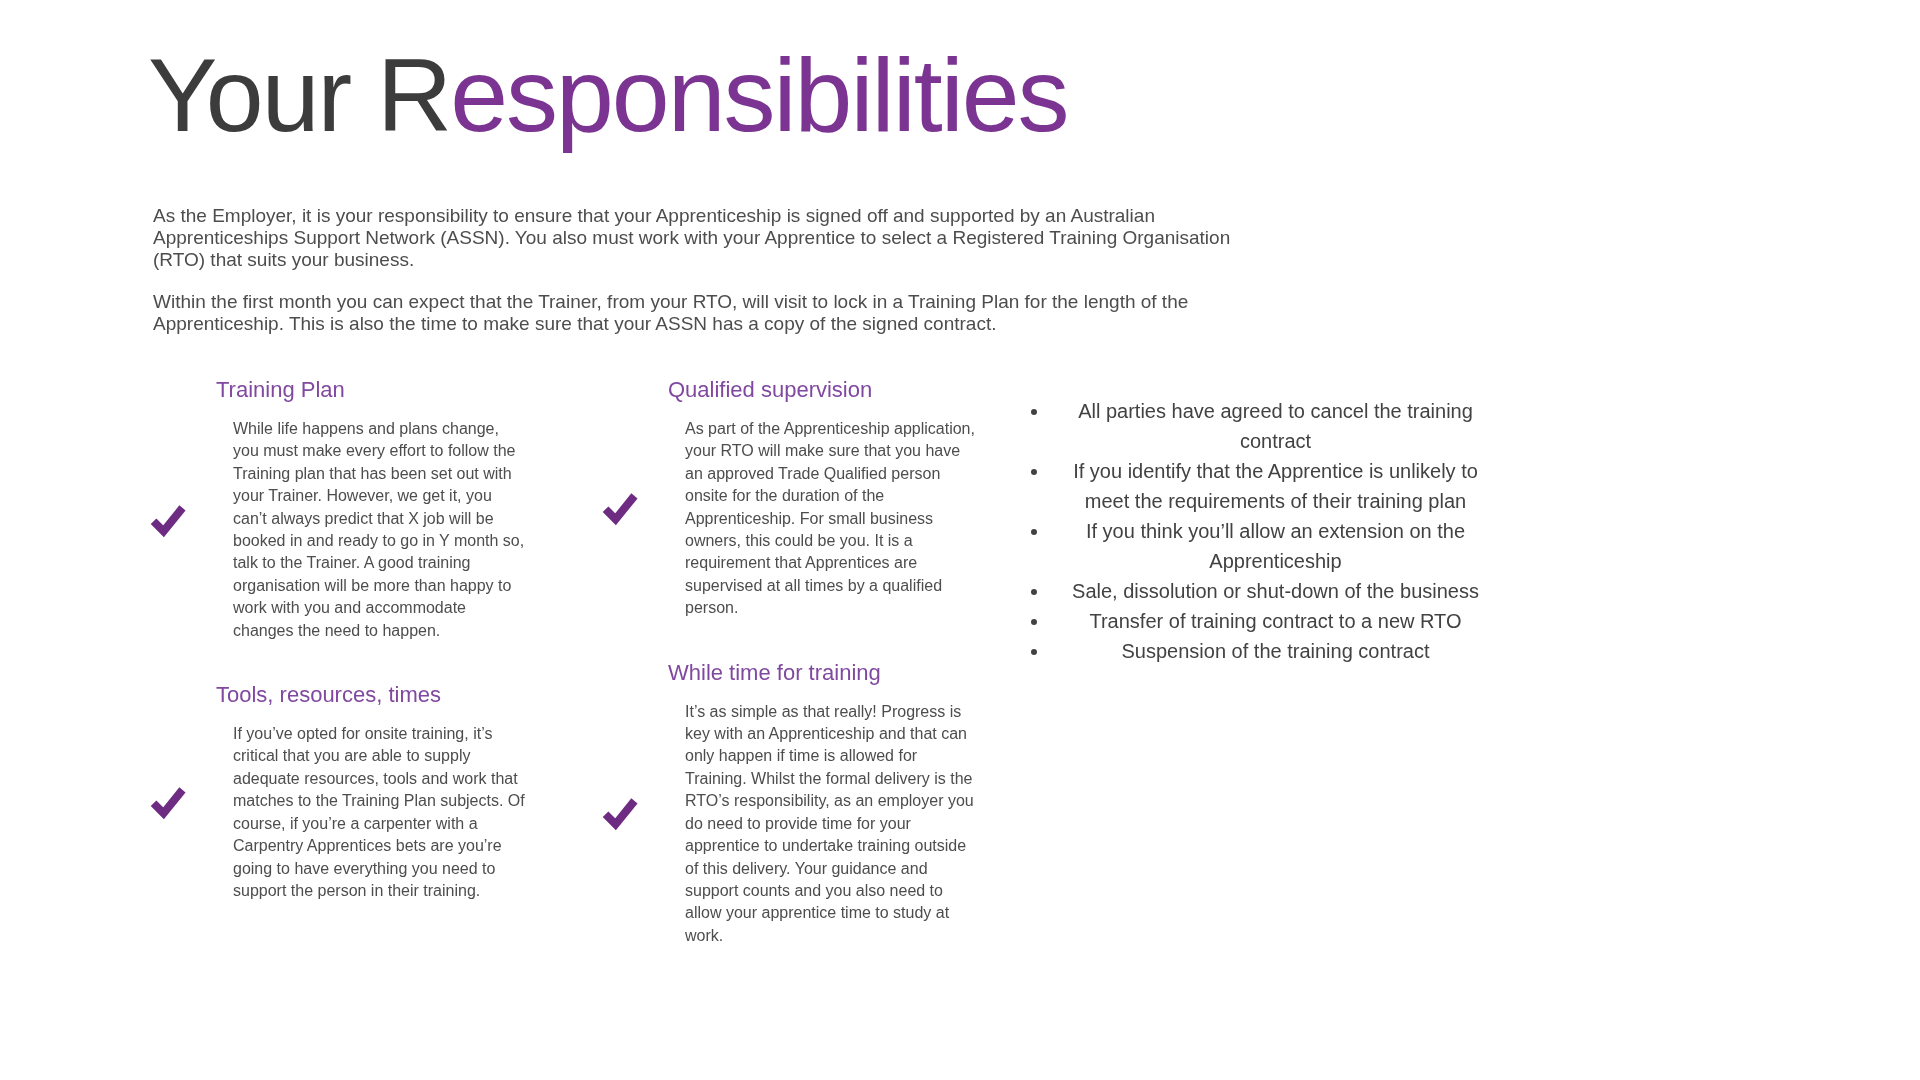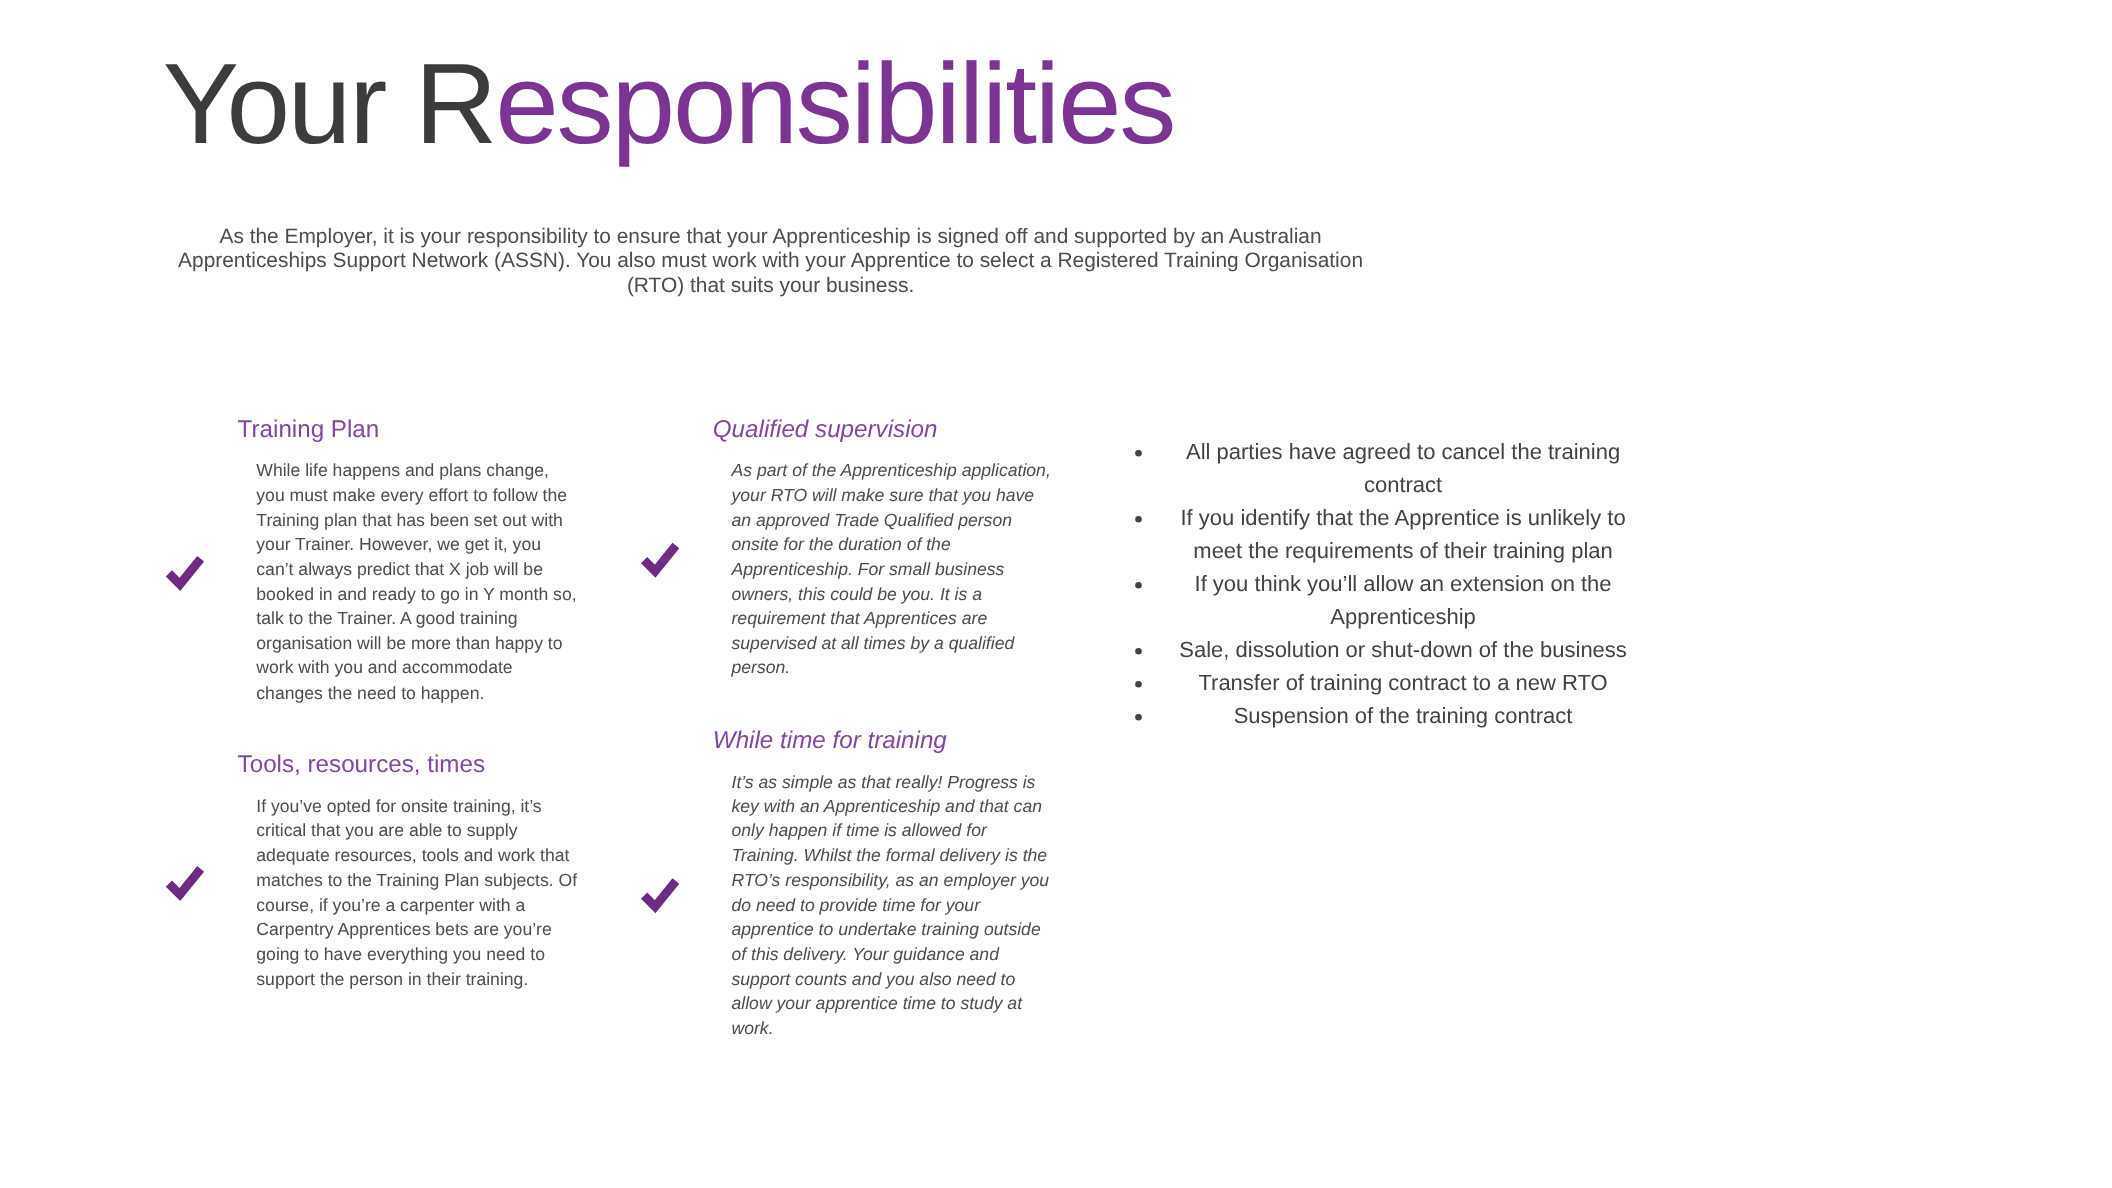--- a/index.html
+++ b/index.html
@@ -10,44 +10,45 @@
   .title {
     position:absolute; left:148px; top:36px; margin:0;
     font-size:104px; font-weight:400; letter-spacing:-2px;
     color:var(--title_dark, #3c3c3c); white-space:nowrap;
   }
   .title .accent { color:var(--accent, #7b3492); }
   .intro {
     position:absolute; left:153px; top:205px; width:1095px;
     font-size:19px; line-height:22px; color:var(--body_text, #4d4d4d);
   }
-  .intro p { margin:0 0 20px 0;text-align:center; }
+  .intro p { margin:0 0 20px 0; }
   .col { position:absolute; top:378px; }
   .col1 { left:148px; width:400px; }
-  .col2 { left:580px; width:400px;font-style:italic; }
+  .col2 { left:600px; width:400px; }
   .check-item { display:flex; align-items:center; margin-bottom:24px; }
   .check-cell { flex:0 0 68px; display:flex; align-items:center; }
   .check-cell svg { display:block; color:var(--check, #6d2b82); }
   .check-text { width:330px; }
   .check-heading { font-size:22px; line-height:23px; color:var(--heading, #8148a0); margin:0 0 2px 0; }
   .check-body { font-size:16px; line-height:22.4px; color:var(--body_text, #4d4d4d); margin:17px; }
   .aside { position:absolute; left:1020px; top:396px; width:475px; }
   .aside h2 { margin:0 0 38px 0; font-size:23px; font-weight:400; color:var(--notify_heading, #7c3a96); }
   .aside ul { margin:0; padding-left:30px; font-size:20px; line-height:30px; color:#424242;text-align:center; }
   .aside li { margin:0; padding-left:6px; }
 </style>
 </head>
 <body>
 
 <div class="slide">
 
   <h1 class="title"><span>Your R</span><span class="accent">esponsibilities</span></h1>
 
   <div class="intro">
     <p>As the Employer, it is your responsibility to ensure that your Apprenticeship is signed off and supported by an Australian Apprenticeships Support Network (ASSN). You also must work with your Apprentice to select a Registered Training Organisation (RTO) that suits your business.</p>
+    <p>Within the first month you can expect that the Trainer, from your RTO, will visit to lock in a Training Plan for the length of the Apprenticeship. This is also the time to make sure that your ASSN has a copy of the signed contract.</p>
   </div>
 
   <div class="col col1">
     <div class="check-item">
       <div class="check-cell">
         <svg width="40" height="40" viewBox="0 0 36 36" aria-hidden="true">
           <path d="M5 20 L14 29 L31 8" fill="none" stroke="currentColor" stroke-width="7.2" stroke-linecap="butt" stroke-linejoin="miter"></path>
         </svg>
       </div>
       <div class="check-text">

